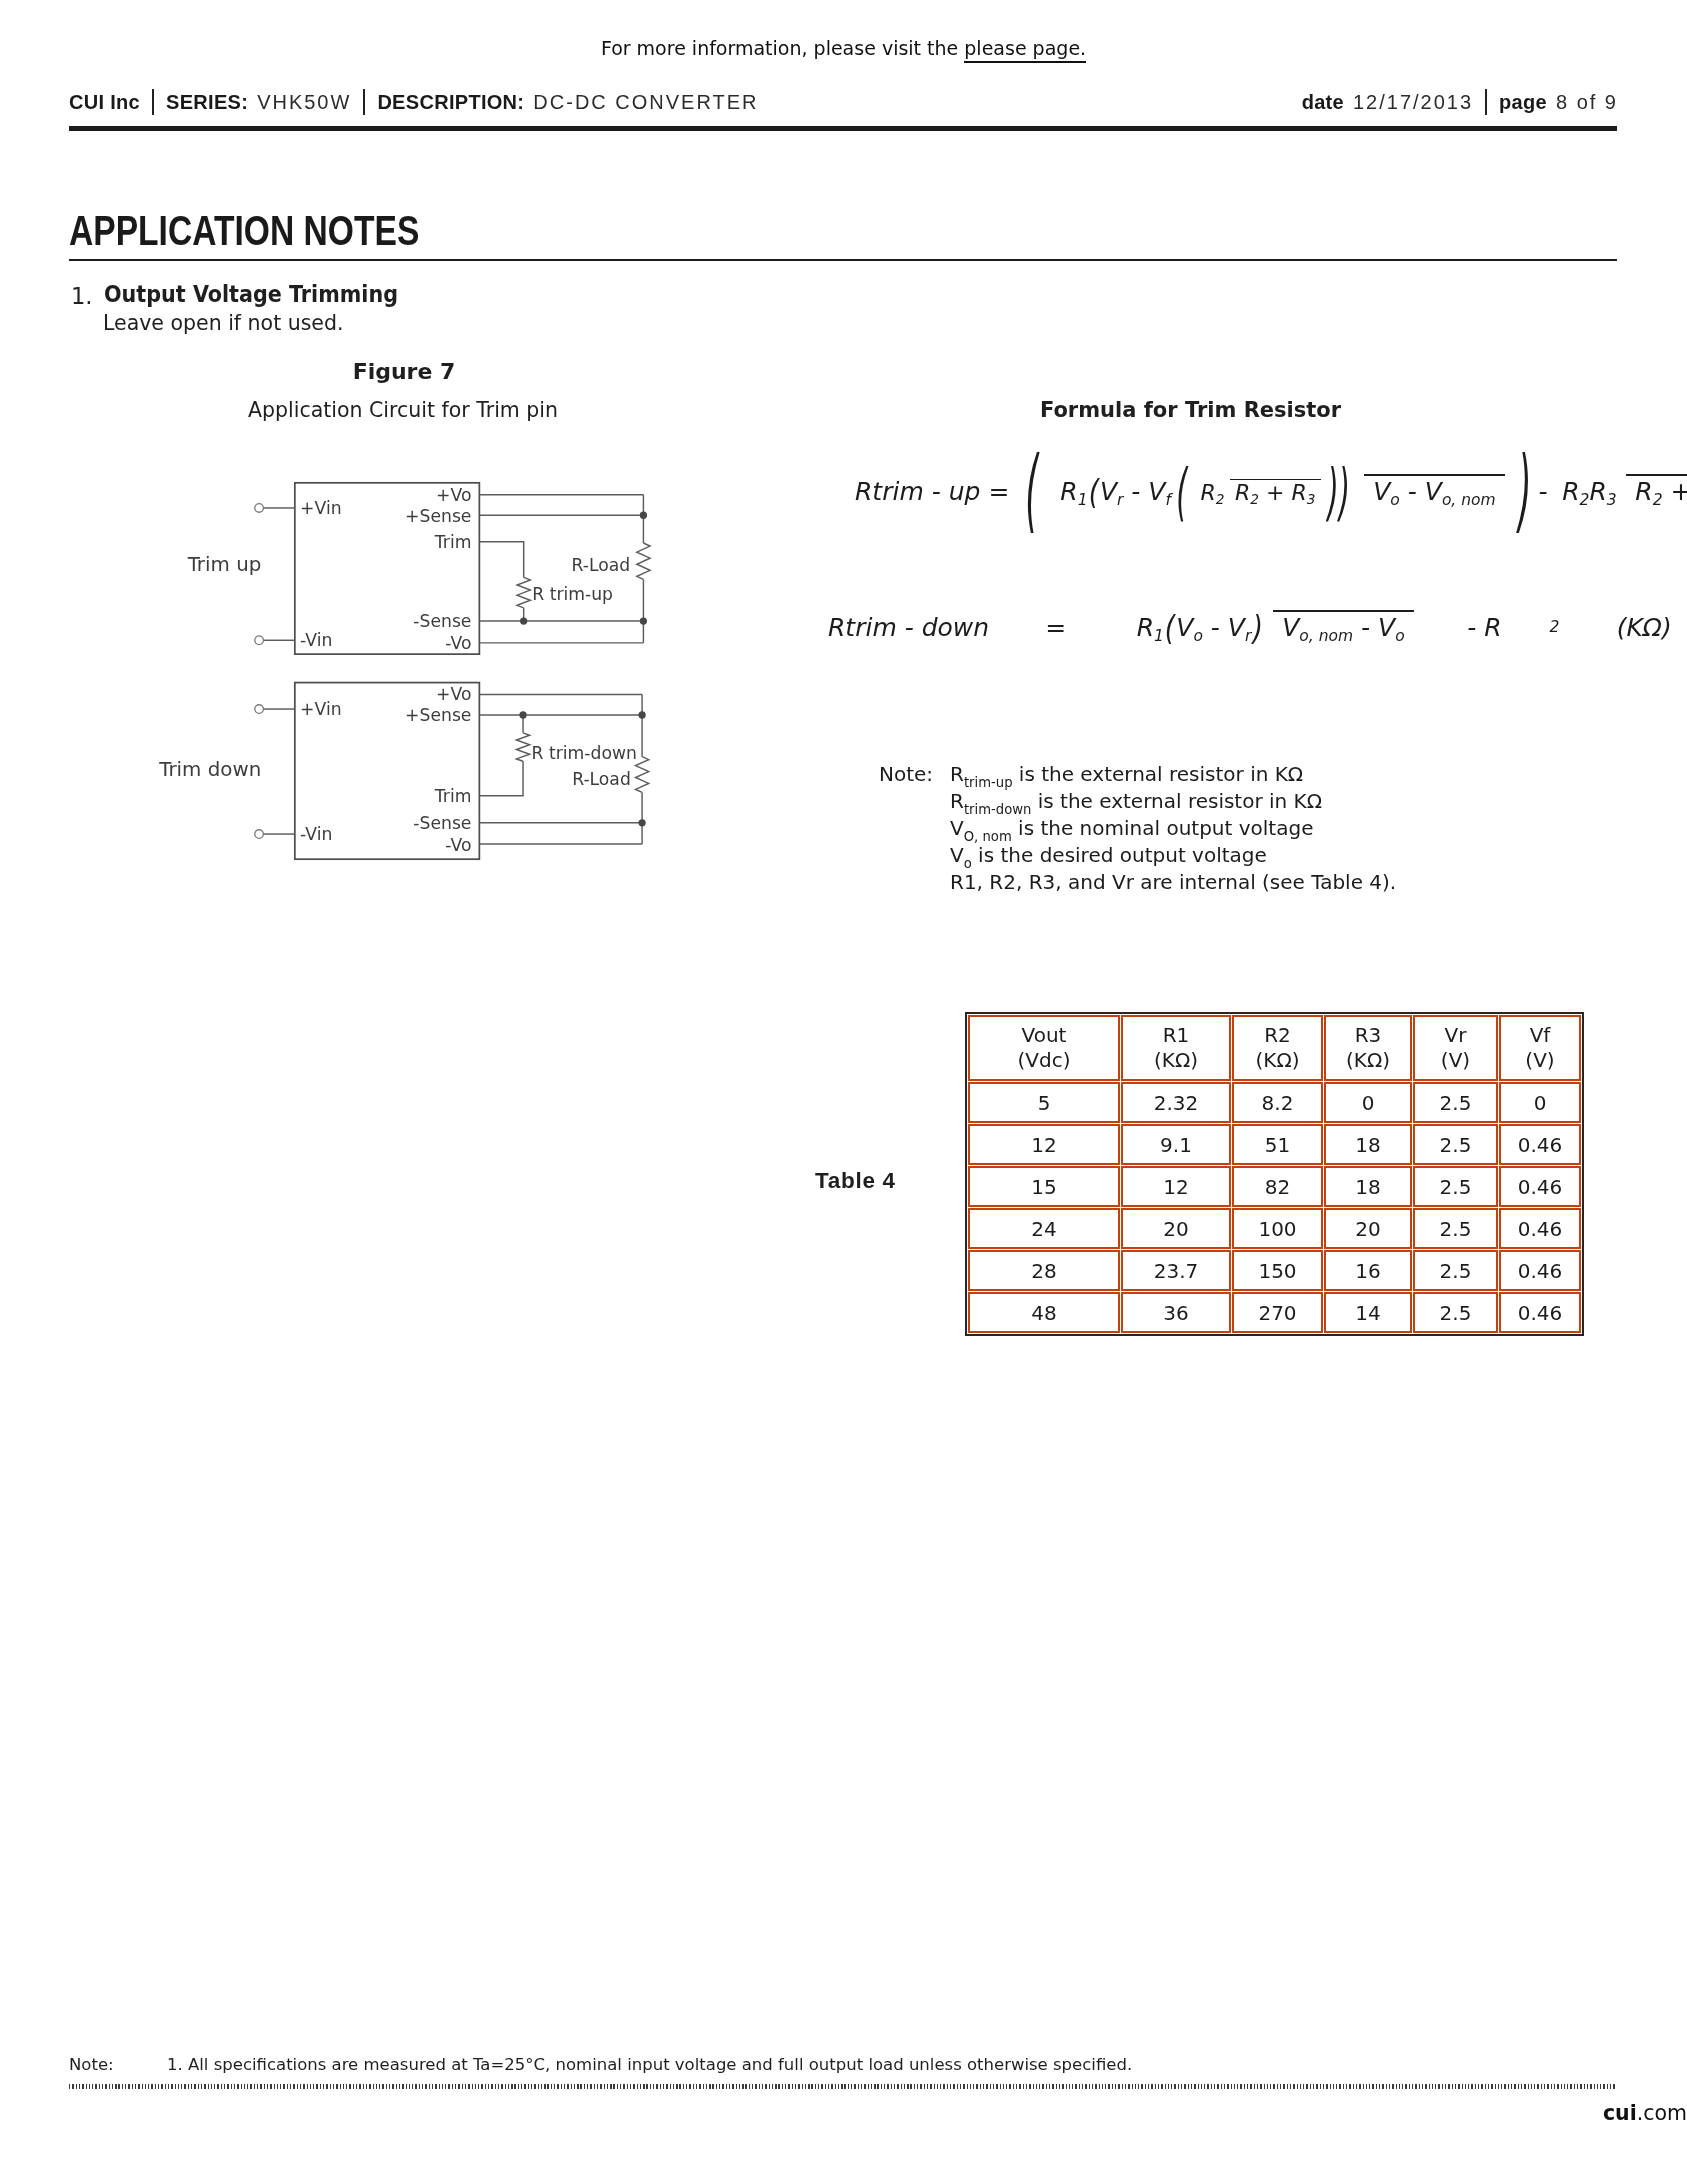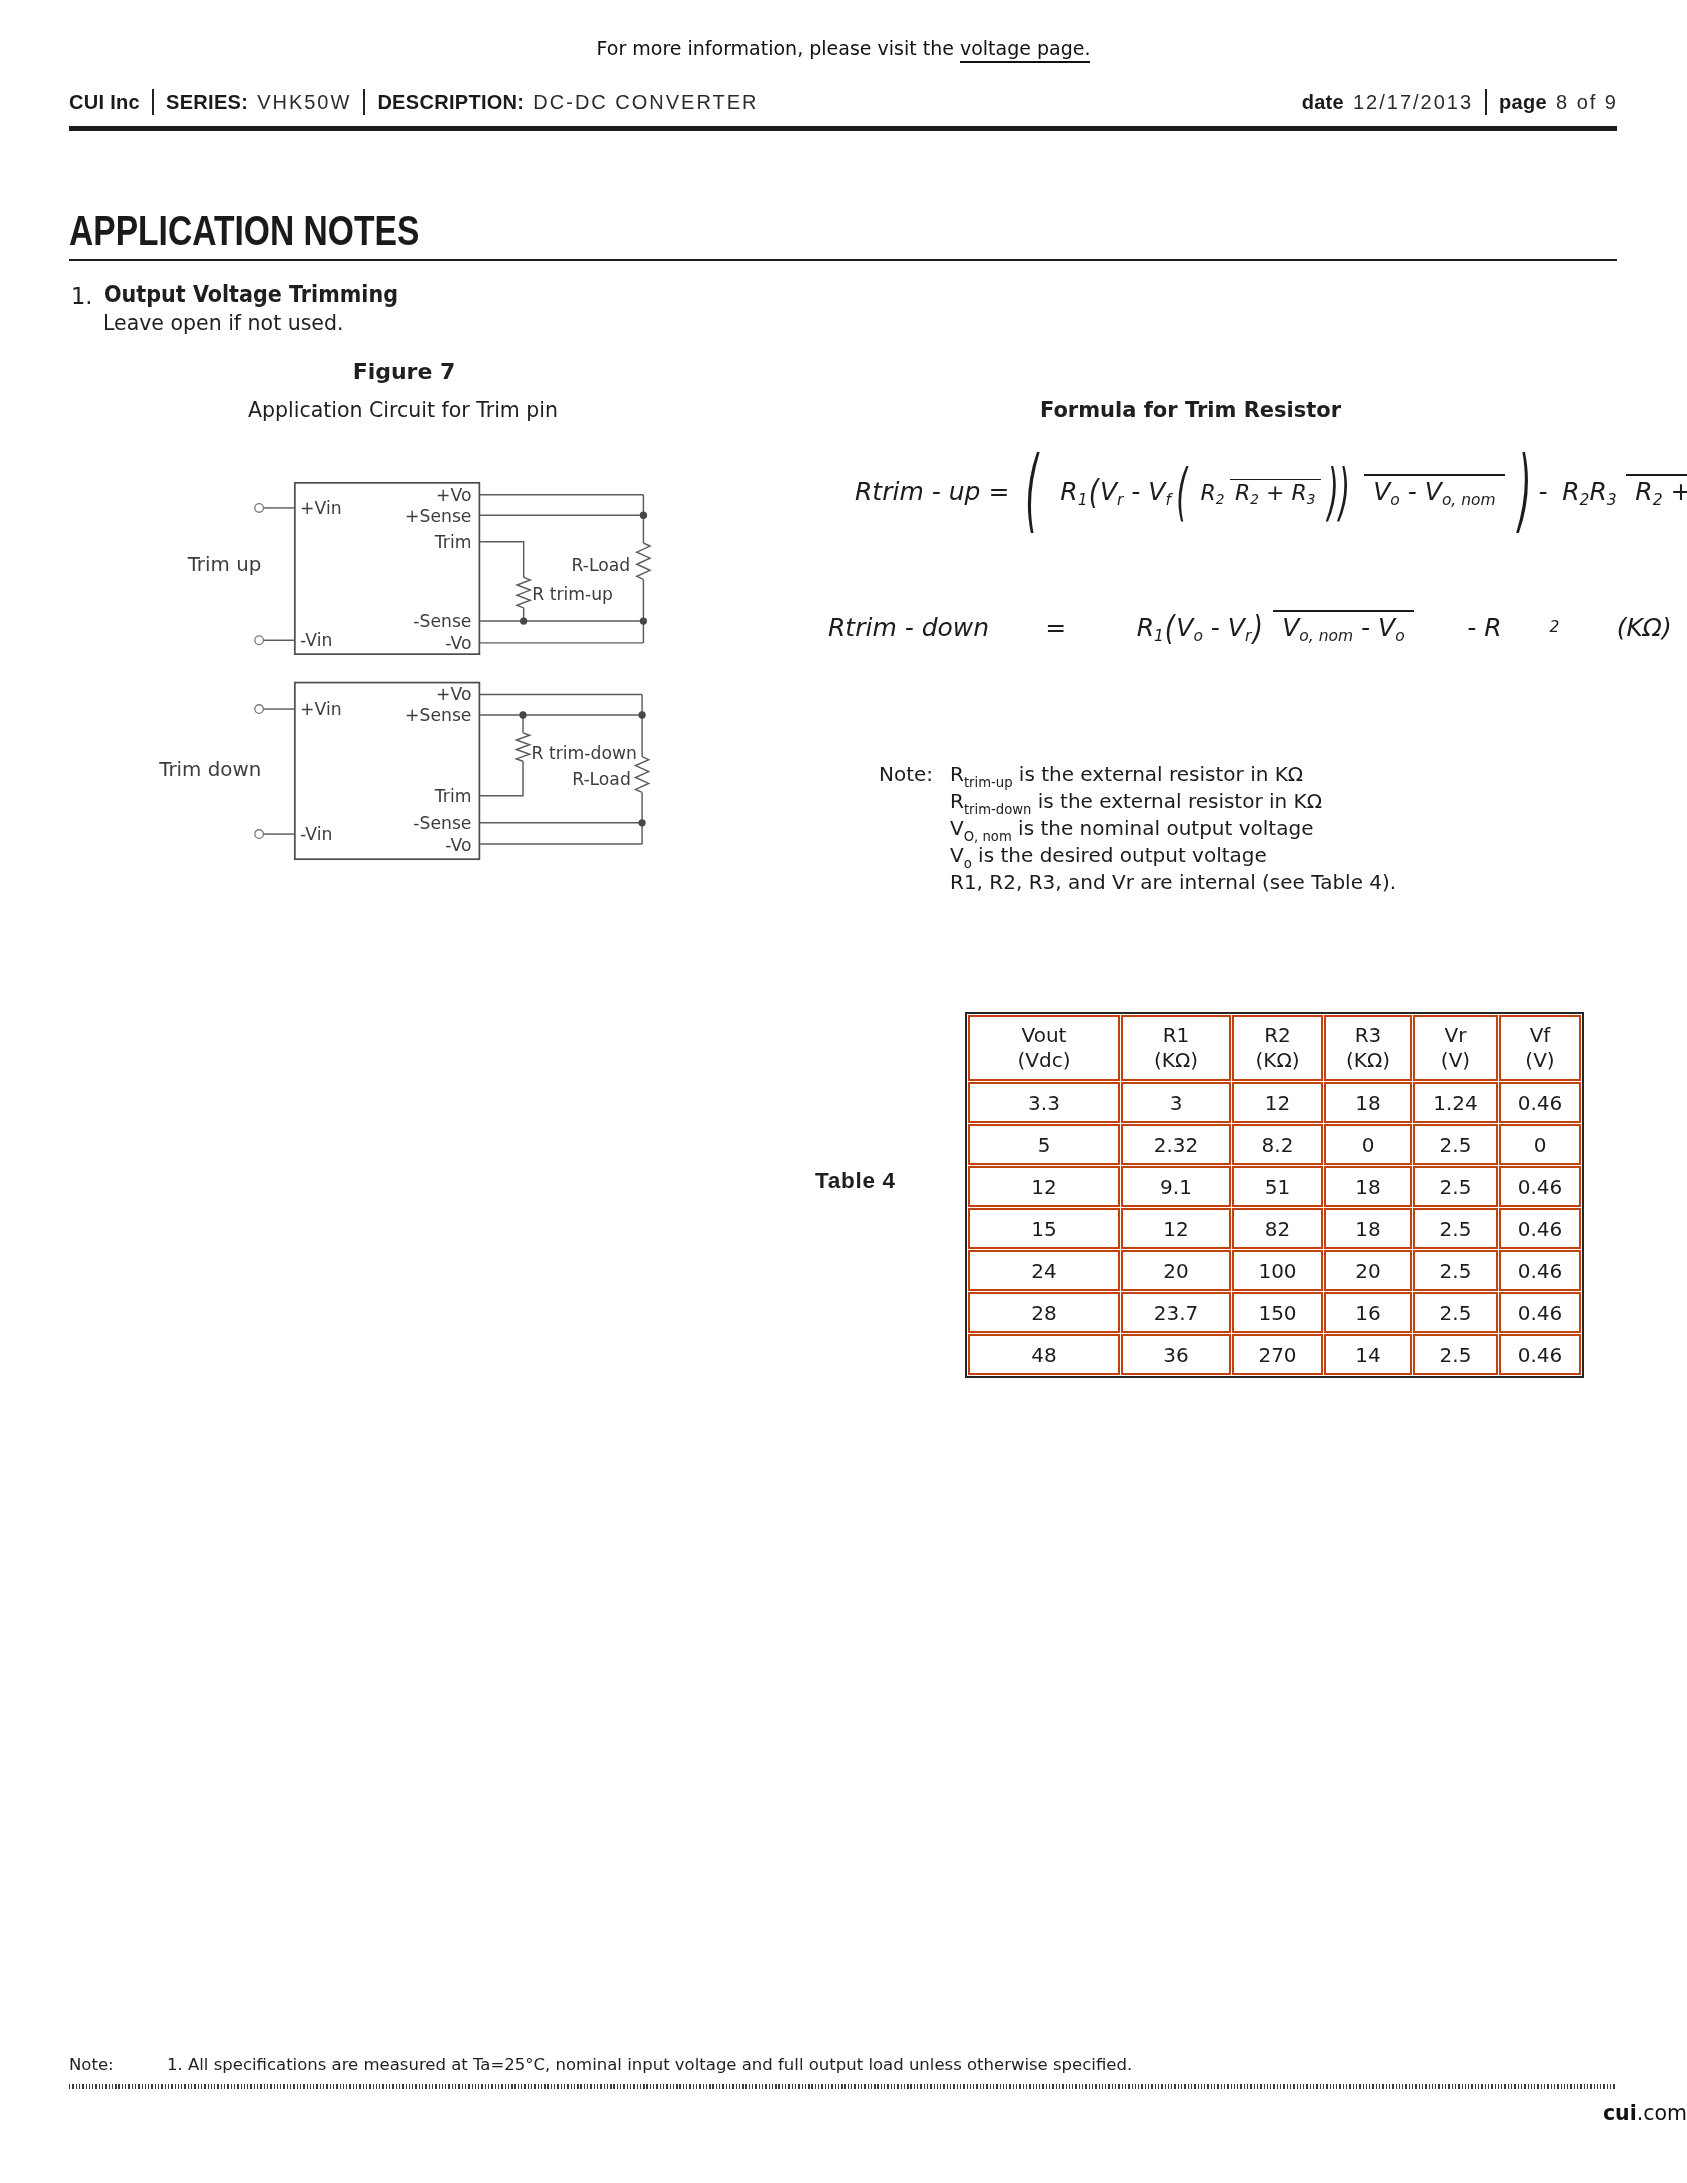--- a/index.html
+++ b/index.html
@@ -89,21 +89,21 @@
   #dotted-rule{left:69px;top:2084px;width:1548px;height:4.6px;
     background-image:repeating-linear-gradient(90deg,#3a3a3a 0,#3a3a3a 1.3px,transparent 1.3px,transparent 3.3px);}
   #site{left:0;right:0;top:2101px;text-align:right;font-size:20.5px;color:#111;}
   #site .b{font-weight:bold;}
 </style>
 </head>
 <body>
 
 <div id="page">
 
-  <div class="abs" id="top-note"><span>For more information, please visit the </span><span class="link">voltage page.</span></div>
+  <div class="abs" id="top-note"><span>For more information, please visit the </span><span class="link">please page.</span></div>
 
   <div class="abs" id="header-bar">
     <div class="hgroup">
       <span class="hlabel">CUI Inc</span>
       <span class="hsep"></span>
       <span class="hlabel">SERIES:</span>
       <span class="hval">VHK50W</span>
       <span class="hsep"></span>
       <span class="hlabel">DESCRIPTION:</span>
       <span class="hval">DC-DC CONVERTER</span>
@@ -245,28 +245,20 @@
         <th class="c0"><span>Vout</span><br><span>(Vdc)</span></th>
         <th class="c1"><span>R1</span><br><span>(KΩ)</span></th>
         <th class="c2"><span>R2</span><br><span>(KΩ)</span></th>
         <th class="c3"><span>R3</span><br><span>(KΩ)</span></th>
         <th class="c4"><span>Vr</span><br><span>(V)</span></th>
         <th class="c5"><span>Vf</span><br><span>(V)</span></th>
       </tr>
     </thead>
     <tbody>
         <tr>
-          <td>3.3</td>
-          <td>3</td>
-          <td>12</td>
-          <td>18</td>
-          <td>1.24</td>
-          <td>0.46</td>
-        </tr>
-        <tr>
           <td>5</td>
           <td>2.32</td>
           <td>8.2</td>
           <td>0</td>
           <td>2.5</td>
           <td>0</td>
         </tr>
         <tr>
           <td>12</td>
           <td>9.1</td>

